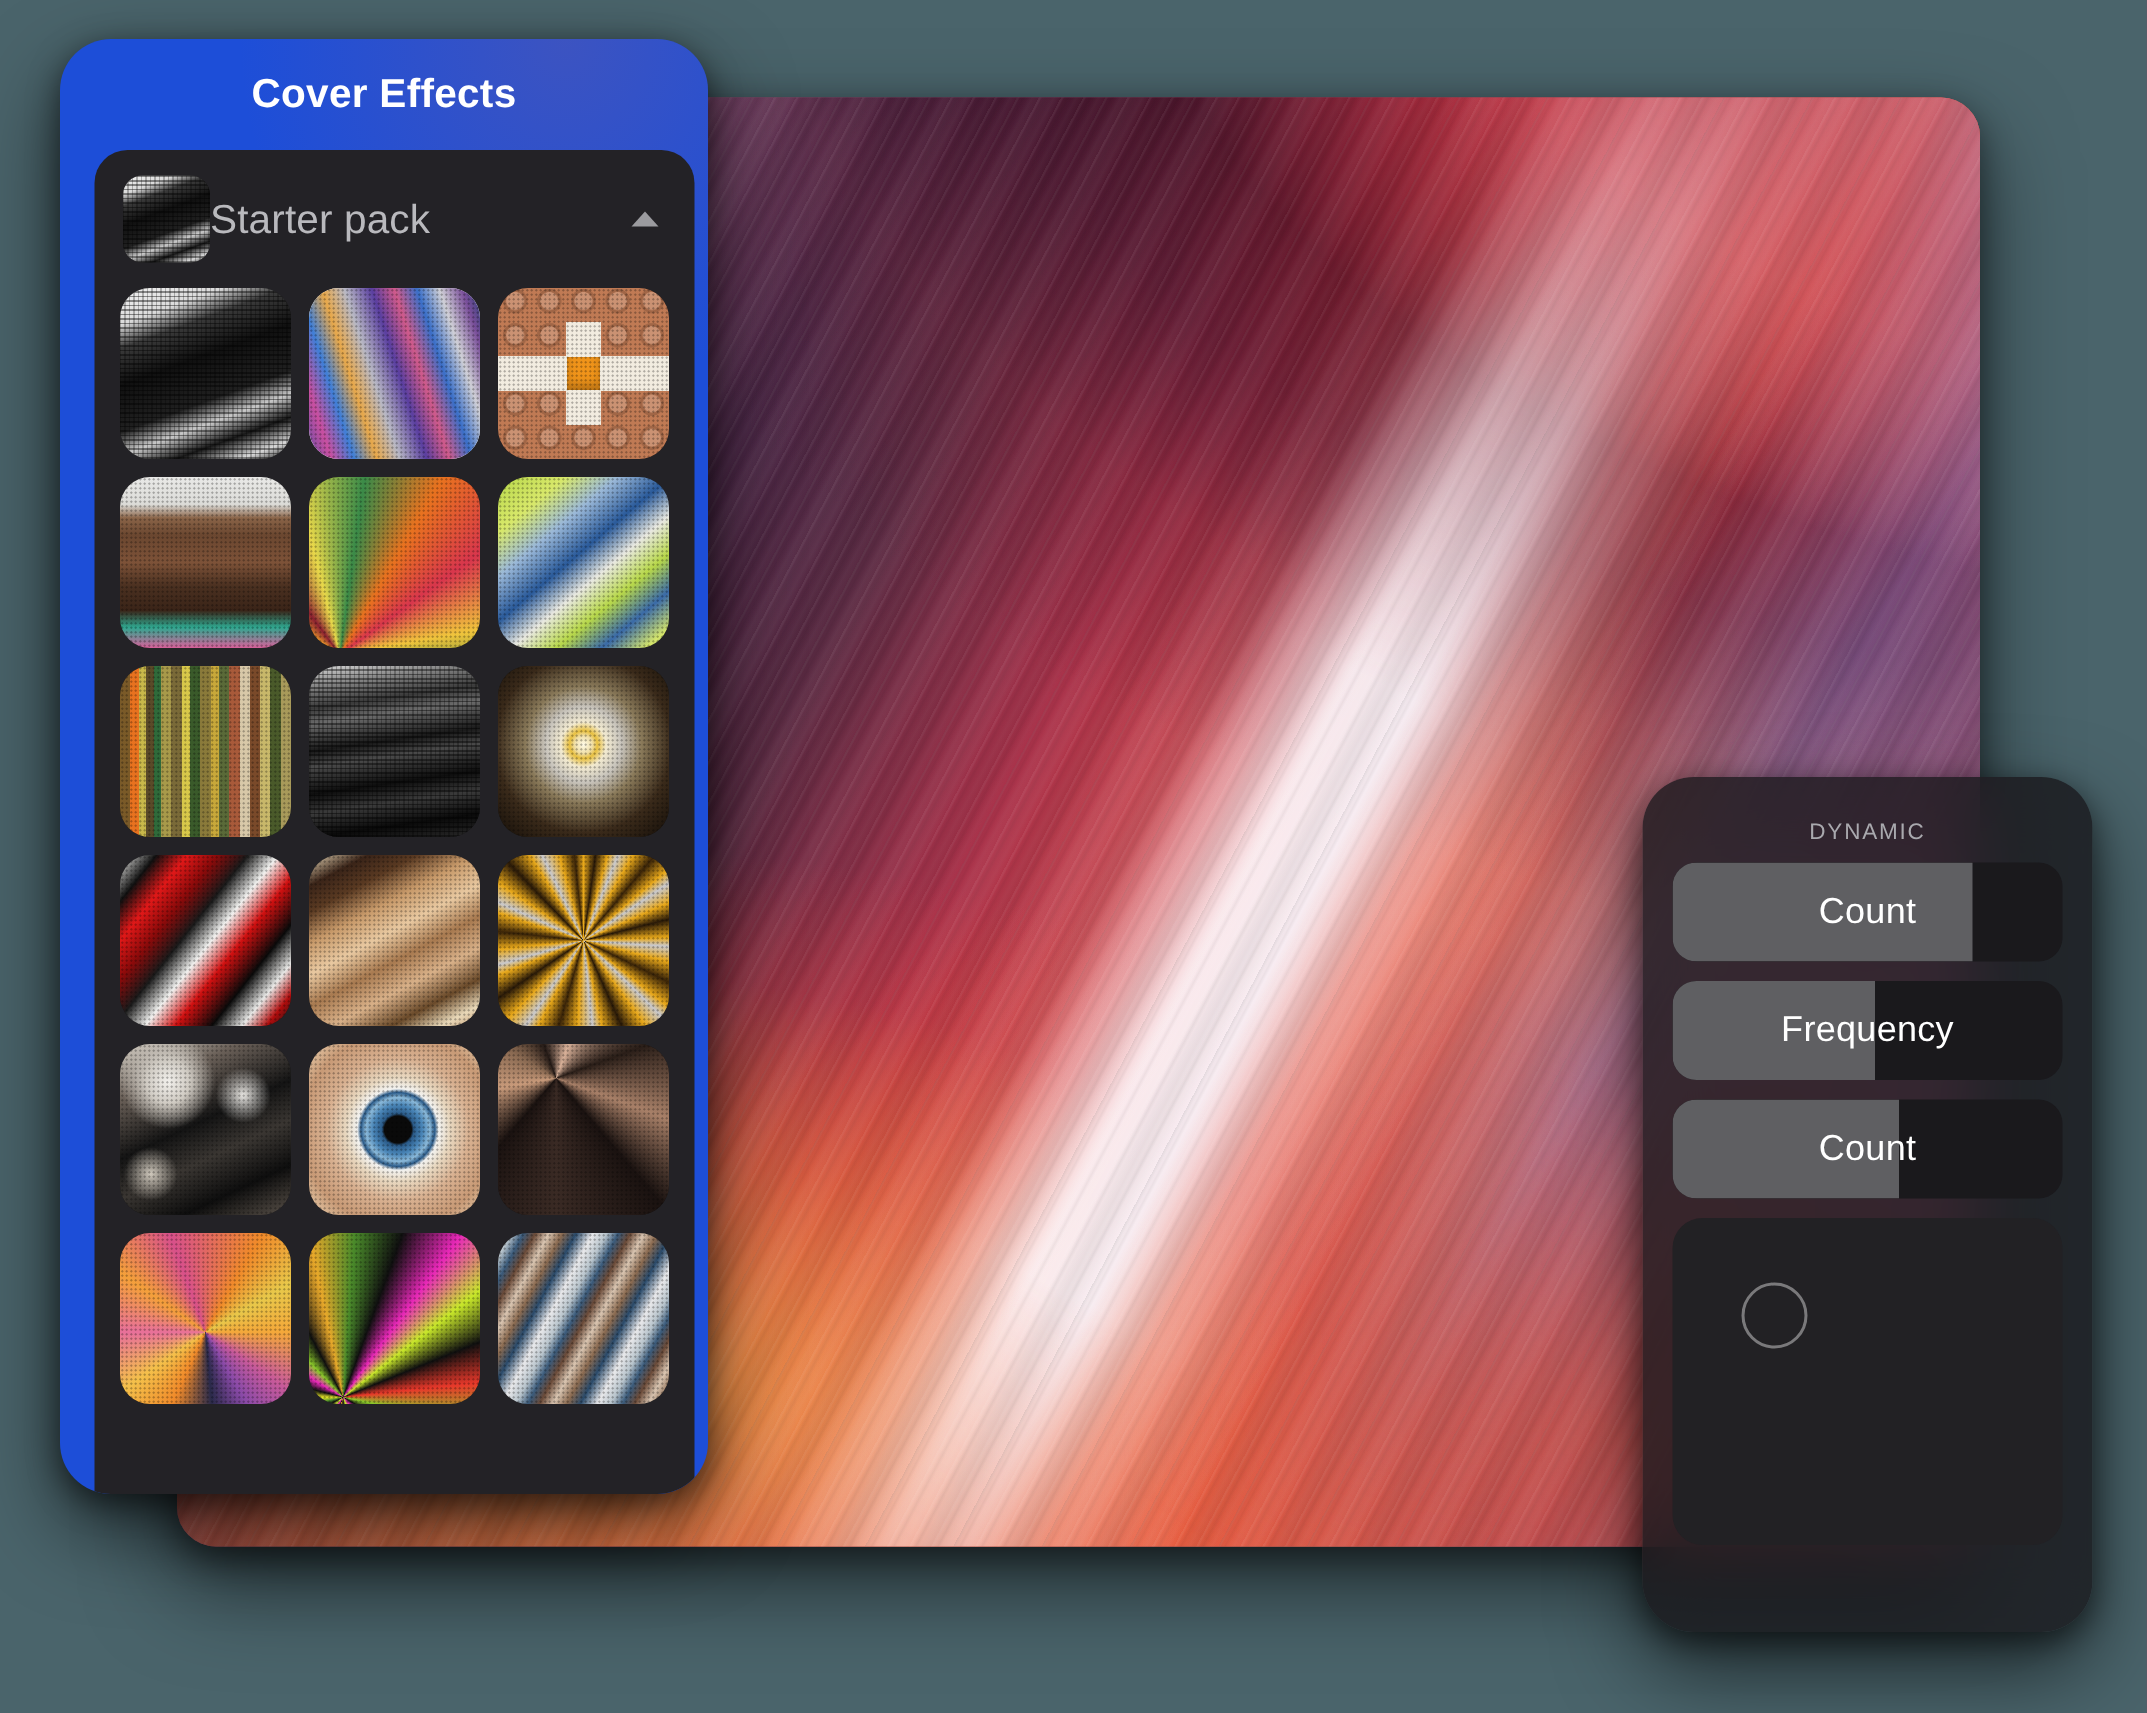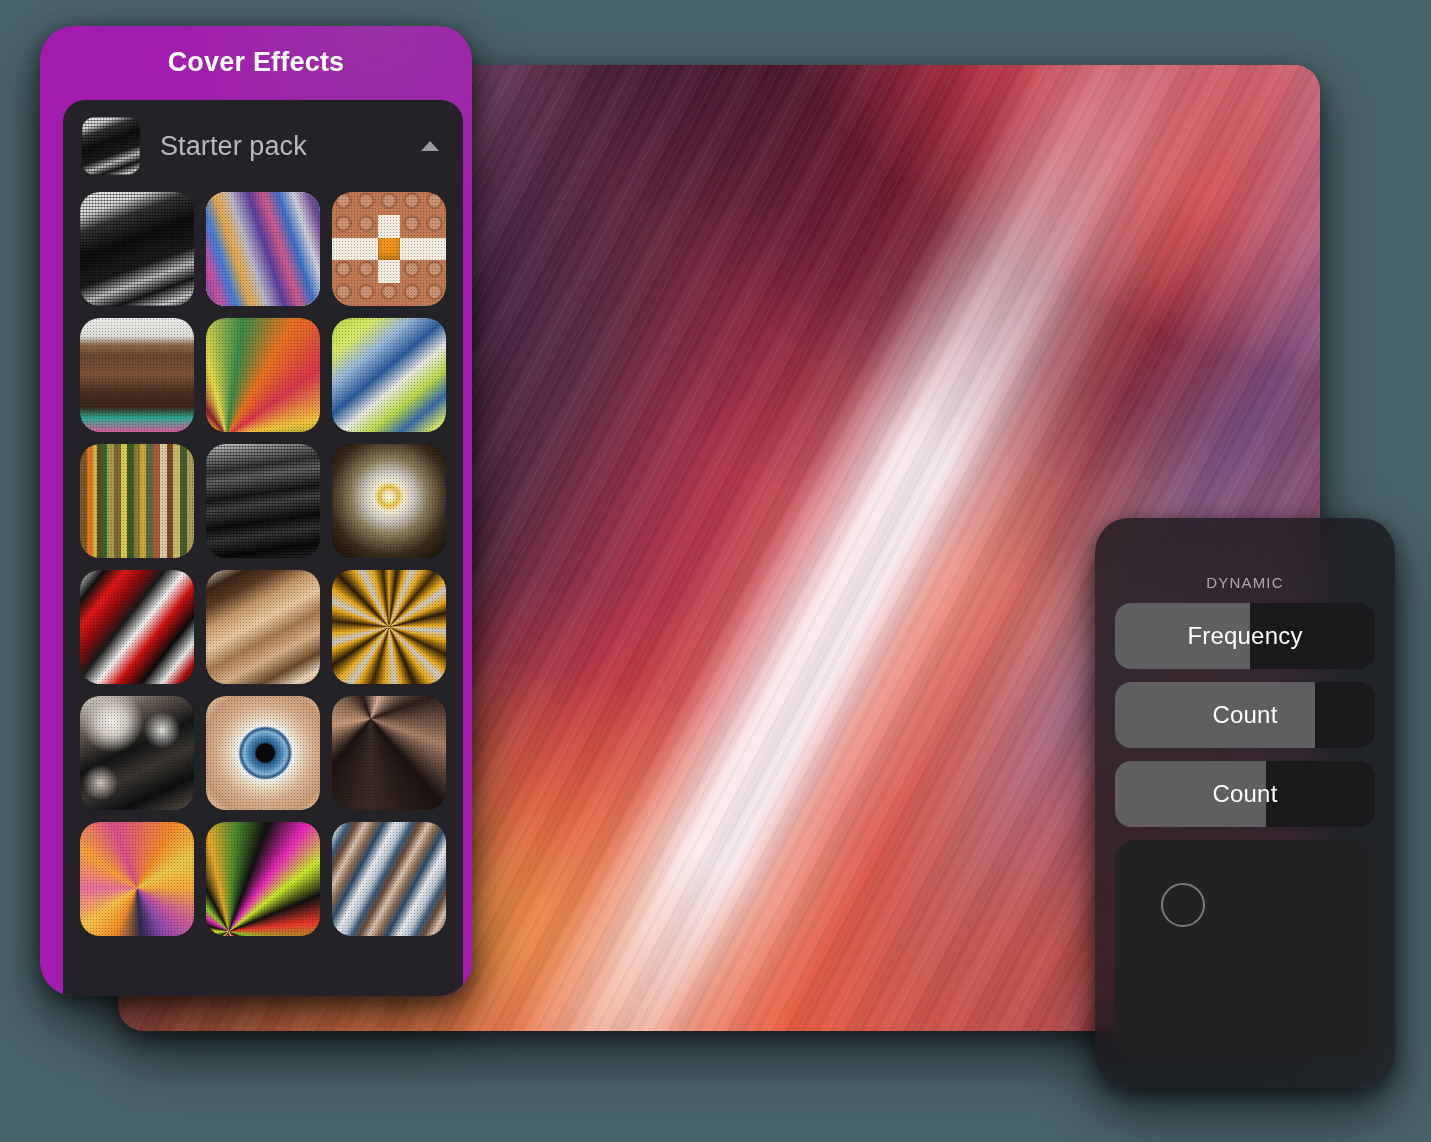--- a/index.html
+++ b/index.html
@@ -146,21 +146,21 @@
       radial-gradient(ellipse 44% 38% at 100% 8%, rgba(190,176,216,0.50) 0%, rgba(0,0,0,0) 78%);
   }
 
   
   #left-panel {
     position: absolute;
     left: 40px;
     top: 26px;
     width: 432px;
     height: 970px;
-    background: #a21caf;
+    background: #1d4ed8;
     border-radius: 34px;
     box-shadow: 0 24px 56px rgba(0,0,0,0.62), 0 6px 20px rgba(0,0,0,0.5);
     overflow: hidden;
   }
   #left-panel-sheen {
     position: absolute;
     inset: 0;
     background: radial-gradient(ellipse 70% 34% at 78% 0%, rgba(132,96,140,0.30) 0%, rgba(0,0,0,0) 72%);
     pointer-events: none;
   }
@@ -183,21 +183,20 @@
     background: #232226;
     border-radius: 22px 22px 0 0;
     overflow: hidden;
   }
 
   #pack-header {
     display: flex;
     align-items: center;
     height: 92px;
     padding: 0 20px 0 19px;
-    gap: 20px;
   }
   #pack-thumb {
     width: 58px;
     height: 58px;
     border-radius: 13px;
     flex: none;
     overflow: hidden;
     position: relative;
     background: #0b0b0b;
   }
@@ -264,21 +263,20 @@
     overflow: hidden;
     padding: 22px 20px 0 20px;
     box-sizing: border-box;
   }
   .section-label {
     text-align: center;
     color: #a9a9ae;
     font-size: 15px;
     letter-spacing: 1.2px;
     padding: 6px 0 12px 0;
-    margin-top: 28px;
   }
   .slider {
     position: relative;
     height: 66px;
     border-radius: 16px;
     background: #1a191c;
     overflow: hidden;
     margin-bottom: 13px;
   }
   .slider-fill {
@@ -424,27 +422,27 @@
           </div>
         </div>
     </div>
   </div>
 
   <div id="right-panel">
 
     <div class="section-label">DYNAMIC</div>
 
     <div class="slider">
+      <div class="slider-fill" id="fill-1" style="width: 77%; background: rgb(95, 95, 98);"></div>
+      <div class="slider-label">Count</div>
+    </div>
+
+    <div class="slider">
       <div class="slider-fill" id="fill-0" style="width: 52%; background: rgb(95, 95, 98);"></div>
       <div class="slider-label">Frequency</div>
-    </div>
-
-    <div class="slider">
-      <div class="slider-fill" id="fill-1" style="width: 77%; background: rgb(95, 95, 98);"></div>
-      <div class="slider-label">Count</div>
     </div>
 
     <div class="slider">
       <div class="slider-fill" id="fill-2" style="width: 58%; background: rgb(95, 95, 98);"></div>
       <div class="slider-label">Count</div>
     </div>
 
 
     <div id="position-pad">
       <div id="position-handle" style="left: calc(26% - 22px); top: calc(30% - 22px);"></div>

